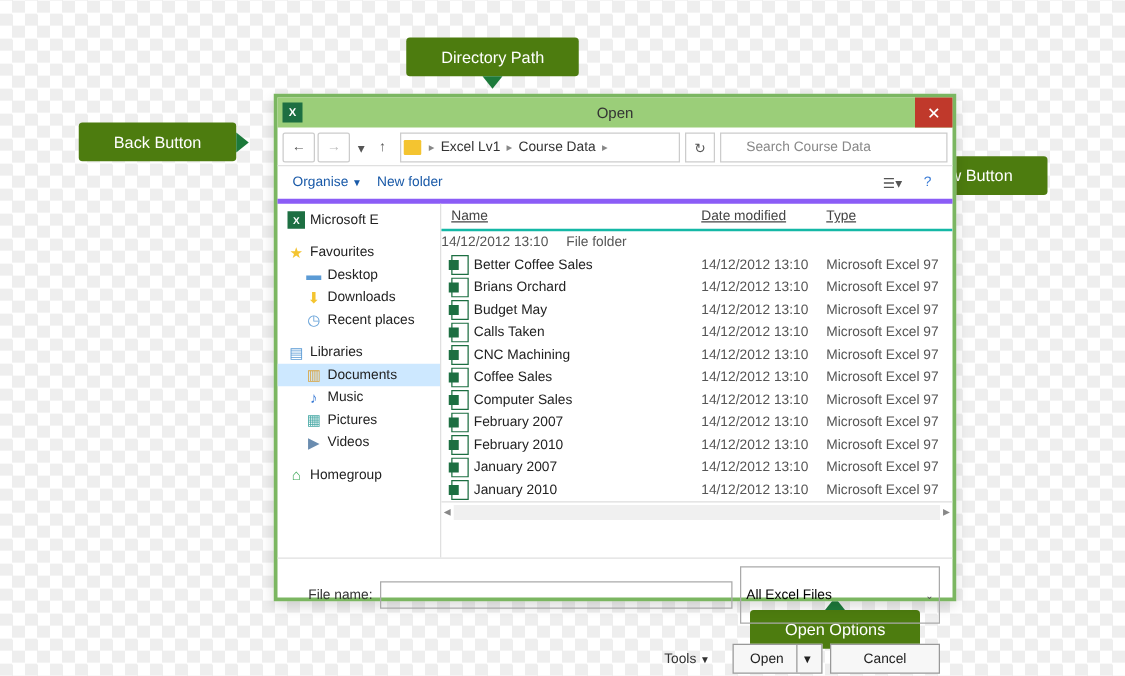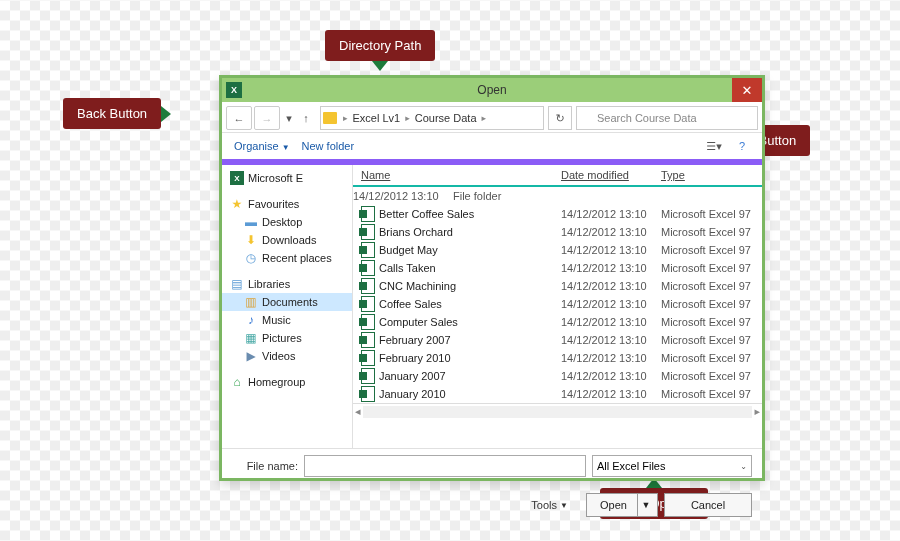--- a/index.html
+++ b/index.html
@@ -87,21 +87,21 @@
 .refresh-btn, .search-box {
   height: 22px;
   border: 1px solid #ccc;
 }
 .refresh-btn { width: 22px; display:flex;align-items:center;justify-content:center;margin-right:4px;color:#555;}
 .search-box { width: 140px; color: #888; padding: 0 20px; display:flex; align-items:center; font-style: normal;}
 .toolbar {
   height: 26px;
   display: flex;
   align-items: center;
-  border-bottom: 6px solid #8b5cf6;
+  border-bottom: 4px solid #8b5cf6;
   padding: 0 6px;
 }
 .toolbar-item { color: #1a5aa8; cursor: pointer; padding: 2px 6px; }
 .toolbar-item .drop { font-size: 8px; margin-left: 3px; color: #1a5aa8;}
 .toolbar-spacer { flex: 1; }
 .view-btn, .help-btn {
   width: 26px; height: 20px;
   border: 1px solid transparent;
   display:flex;align-items:center;justify-content:center;
   color: #555;
@@ -199,21 +199,21 @@
   flex: 1;
   height: 20px;
   border: 1px solid #aaa;
   margin-right: 6px;
 }
 .combo {
   width: 150px;
   height: 20px;
   border: 1px solid #aaa;
   display:flex; align-items:center;
-  padding: 0 4px;
+  padding: 12px 4px;
   justify-content: space-between;
 }
 .combo .drop { font-size: 8px; color:#555;}
 .footer-buttons {
   display:flex;
   justify-content: flex-end;
   align-items: center;
 }
 .footer-buttons .tools { margin-right: 12px; color:#333; display:flex; align-items:center;}
 .btn {
@@ -226,25 +226,25 @@
   color: #222;
   padding: 0 8px;
 }
 .btn.split { padding:0; }
 .btn.split .main { padding: 0 10px; border-right:1px solid #999; height:100%; display:flex;align-items:center;}
 .btn.split .dd { width: 16px; display:flex;align-items:center;justify-content:center; font-size:9px;}
 
 
 .callout {
   position: absolute;
-  background: #7f1d1d;
+  background: #4d7c0f;
   color: #fff;
   font-family: "Segoe UI", sans-serif;
   font-size: 13px;
-  padding: 8px 14px;
+  padding: 8px 28px;
   border-radius: 3px;
   white-space: nowrap;
 }
 .callout::after {
   content: "";
   position: absolute;
   width: 0; height: 0;
 }
 .callout.arrow-bottom::after {
   left: 50%; top: 100%; transform: translateX(-50%);

